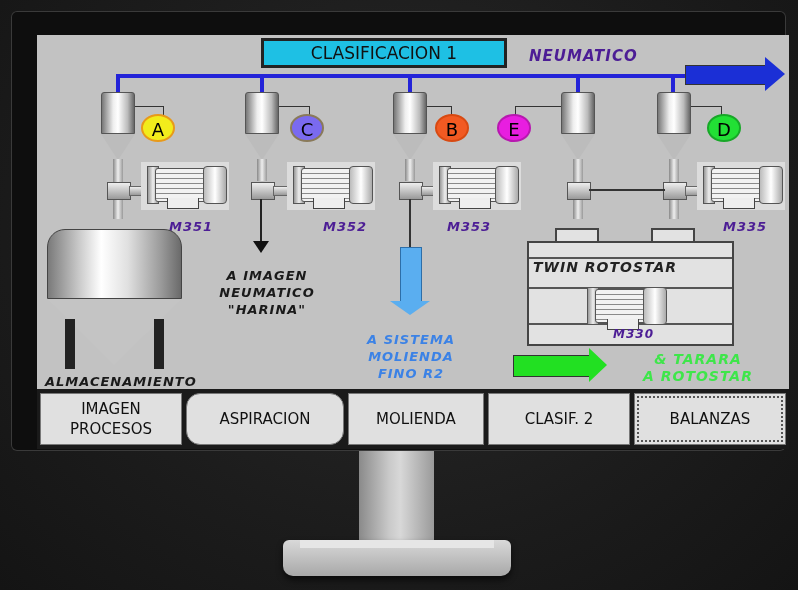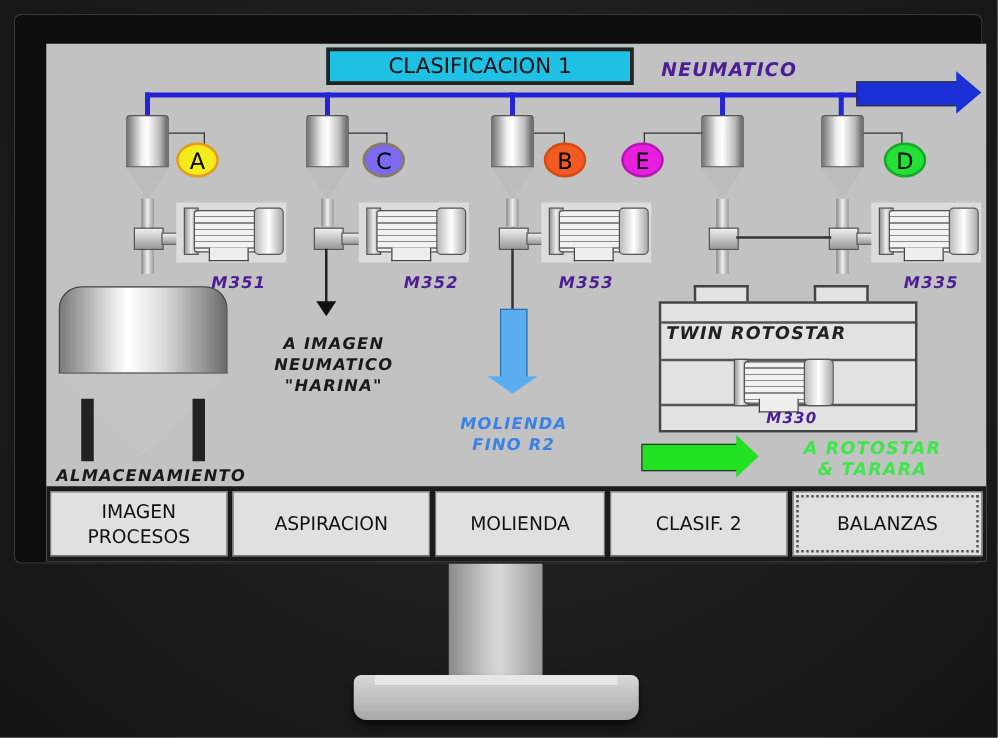--- a/index.html
+++ b/index.html
@@ -127,20 +127,21 @@
       <div class="flange"></div>
         <div class="body"></div>
         <div class="cap"></div>
         <div class="foot"></div>
     </div>
     <div class="label-it blue-lbl" style="left:410px;top:184px;">M353</div>
     <div class="abs" style="left:372px;top:164px;width:2px;height:50px;background:#333;"></div>
     <div class="abs" style="left:363px;top:212px;width:20px;height:56px;background:#5aaef0;border:1px solid #2d6ea8;"></div>
     <div class="arrow-head" style="left:353px;top:266px;border-left:20px solid transparent;border-right:20px solid transparent;border-top:14px solid #5aaef0;"></div>
     <div class="label-it light-blue-lbl" style="left:300px;top:296px;width:148px;">
+      <div>A SISTEMA</div>
       <div>MOLIENDA</div>
       <div>FINO R2</div>
     </div>
 
     <div class="wire" style="left:478px;top:71px;width:46px;height:12px;border-bottom:none;border-right:none;"></div>
     <div class="badge" style="left:460px;top:79px;background:#e81ee0;border:2px solid #b818b0;">E</div>
 
     <div class="cyclone" style="left:524px;top:57px;">
       <div class="cyc-top"></div>
         <div class="cyc-cone"></div>
@@ -178,28 +179,28 @@
           <div class="body"></div>
           <div class="cap"></div>
           <div class="foot"></div>
       </div>
       <div class="label-it blue-lbl" style="left:84px;top:84px;font-size:12px;">M330</div>
     </div>
 
     <div class="abs" style="left:476px;top:320px;width:76px;height:20px;background:#22e022;border:1px solid #333;"></div>
     <div class="arrow-head" style="left:552px;top:313px;border-top:17px solid transparent;border-bottom:17px solid transparent;border-left:18px solid #22e022;"></div>
     <div class="label-it green-lbl" style="left:576px;top:316px;width:170px;">
+      <div>&amp; TARARA</div>
       <div>A ROTOSTAR</div>
-      <div>&amp; TARARA</div>
     </div>
 
     <div class="btn-bar"></div>
     <div class="nav-btn" style="left:3px;width:142px;">IMAGEN
 PROCESOS</div>
-    <div class="nav-btn" style="left:149px;width:158px;">ASPIRACION</div>
+    <div class="nav-btn" style="left:149px;width:158px;border-radius:14px;">ASPIRACION</div>
     <div class="nav-btn" style="left:311px;width:136px;">MOLIENDA</div>
     <div class="nav-btn" style="left:451px;width:142px;">CLASIF. 2</div>
     <div class="nav-btn sel" style="left:597px;width:152px;">BALANZAS</div>
 
   </div>
 </div>
 
 <div class="neck"></div>
 <div class="base"></div>
 <div class="base-top"></div>

